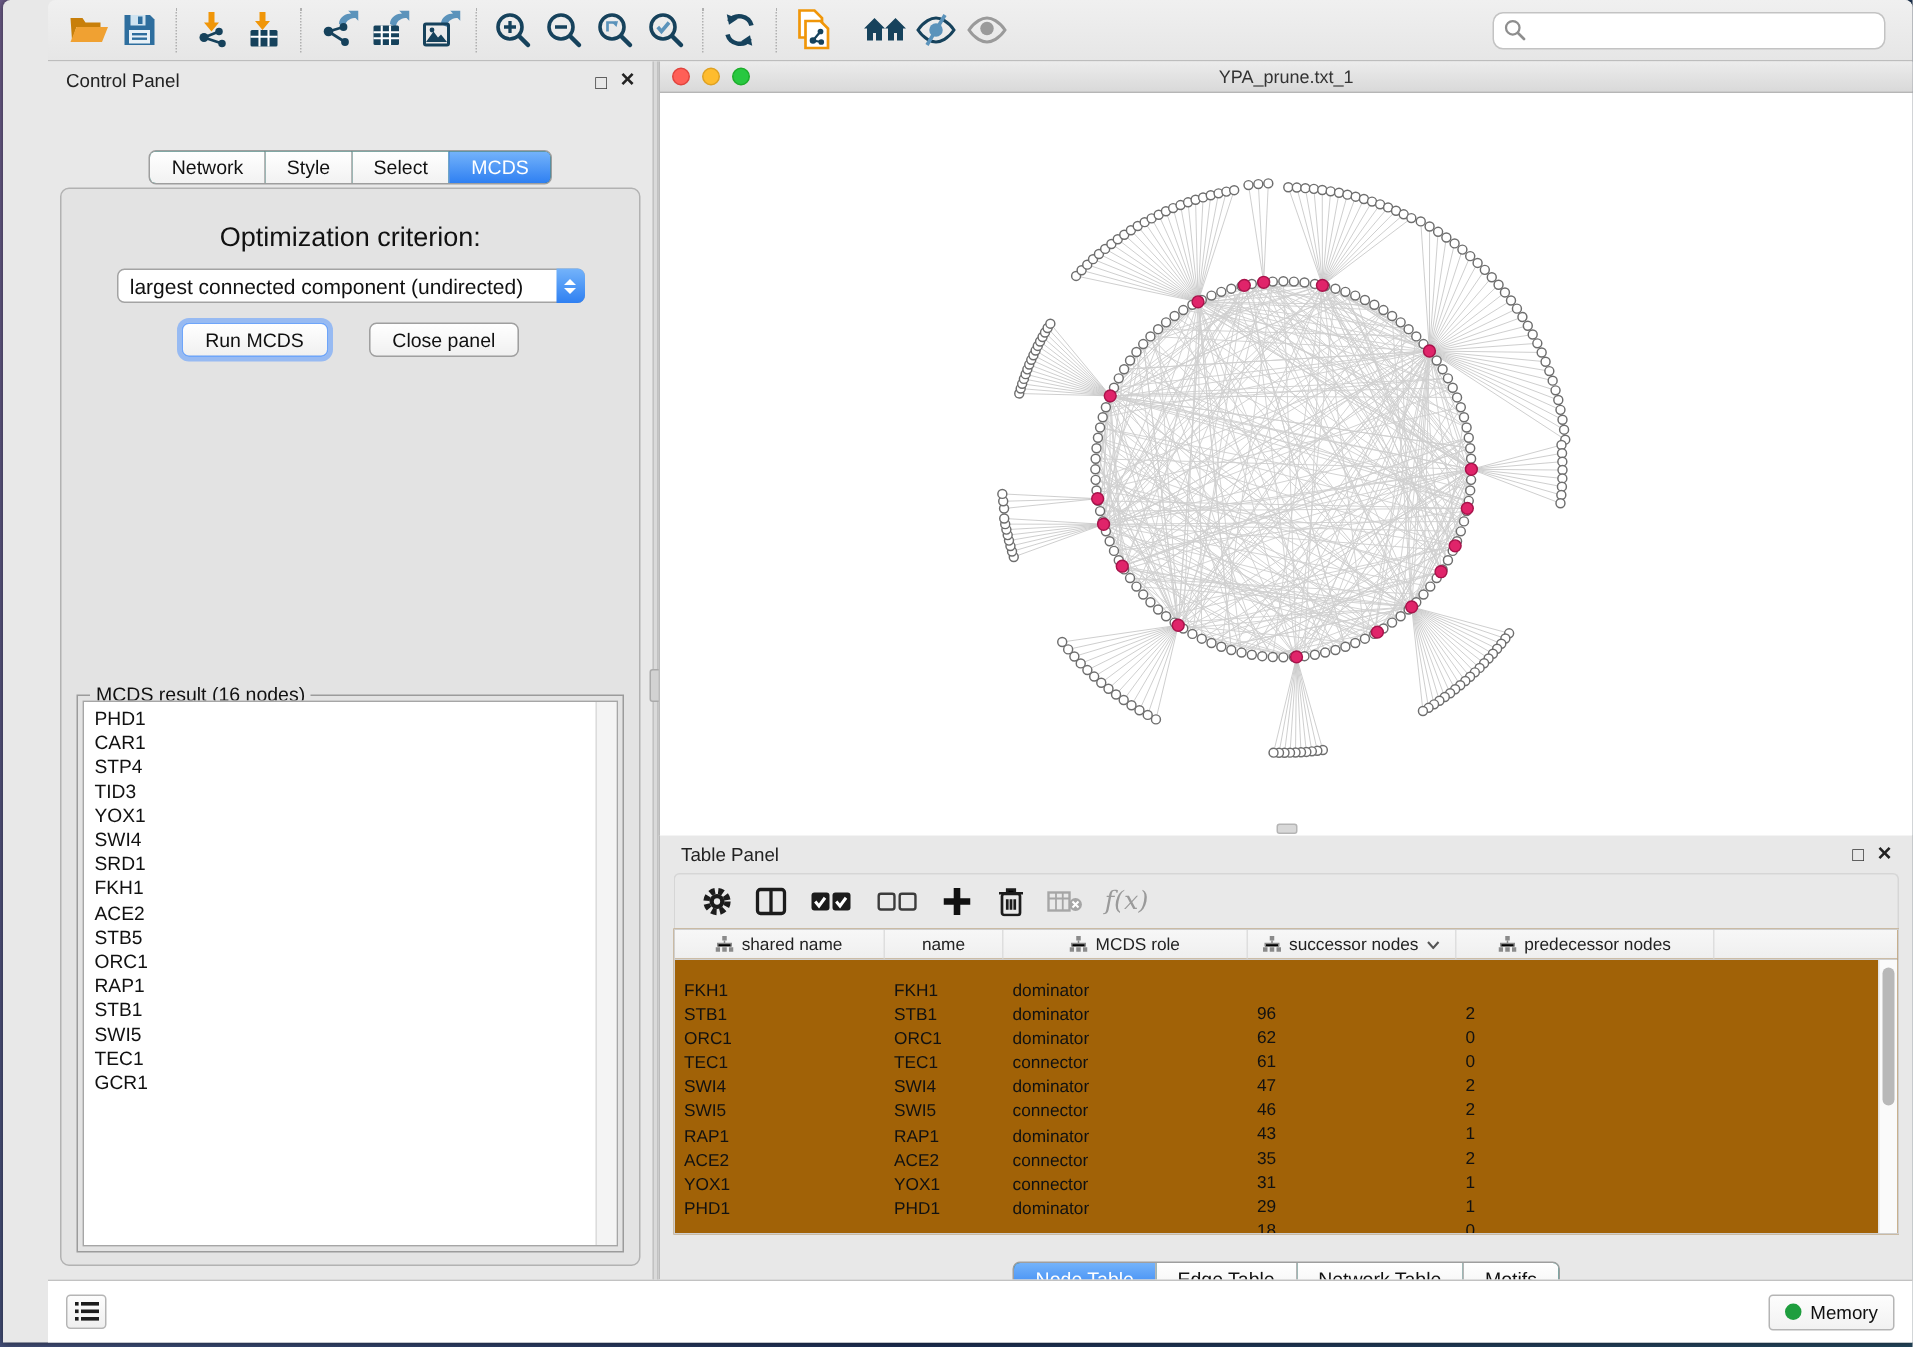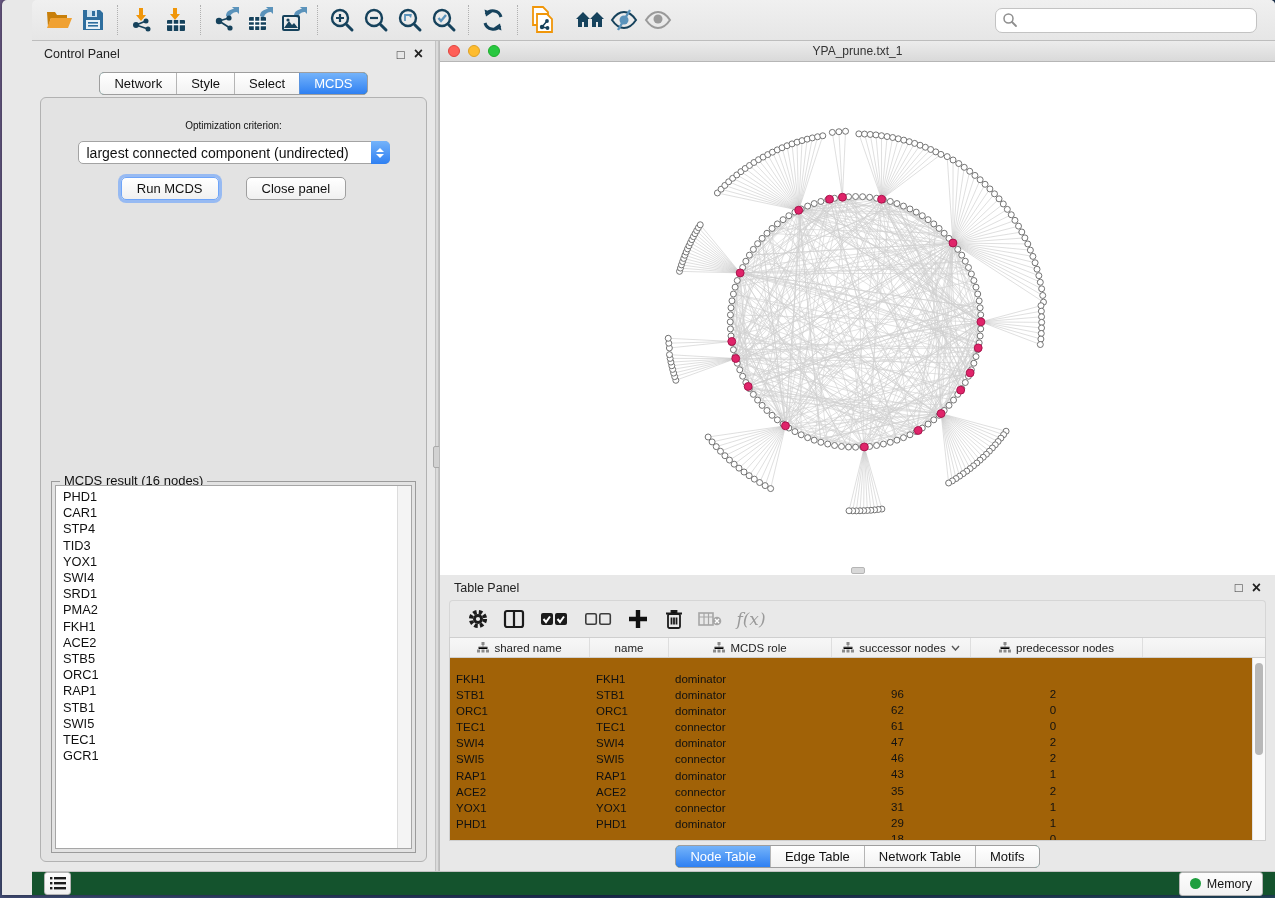--- a/index.html
+++ b/index.html
@@ -24,27 +24,27 @@
   .content { flex:1; display:flex; min-height:0; }
 
   
   .cpanel { width:403px; flex:0 0 auto; display:flex; flex-direction:column; background:#e8e8e8; }
   .cp-header { height:26px; display:flex; align-items:center; padding:0 12px; }
   .cp-title { font-size:12.5px; color:#222; }
   .win-btns { margin-left:auto; display:flex; gap:9px; align-items:center; }
   .float-btn { font-size:13px; color:#333; line-height:1; }
   .close-btn { font-size:16px; font-weight:bold; color:#222; line-height:1; }
   .cp-tabs { display:flex; justify-content:center; margin:5px 0 0; }
-  .seg { display:flex; border:1px solid #9e9e9e; border-radius:5px; overflow:hidden; background:#0f766e; }
+  .seg { display:flex; border:1px solid #9e9e9e; border-radius:5px; overflow:hidden; background:#0f766e;margin-top:28px; }
   .seg-item { padding:3px 14px; font-size:13px; border-left:1px solid #b5b5b5; background:linear-gradient(#ffffff,#f2f2f2); color:#111; }
   .seg-item:first-child { border-left:none; }
   .seg-item.active { background:linear-gradient(#74b3fa,#2f80f2); color:#fff; border-left-color:#5a94e0; }
   .cp-box { flex:1; margin:2px 8px 9px; border:1px solid #b2b2b2; border-radius:6px; background:#e3e3e3;
             display:flex; flex-direction:column; padding:22px 0 8px; min-height:0; }
-  .opt-label { text-align:center; font-size:10px; margin-bottom:10px; }
+  .opt-label { text-align:center; font-size:18px; margin-bottom:10px; }
   .combo { width:312px; margin:0 auto; height:23px; background:#fff; border:1px solid #a3a3a3; border-radius:5px;
            display:flex; align-items:center; position:relative; }
   .combo-text { flex:1; padding:0 8px; font-size:14px; white-space:nowrap; }
   .combo-step { width:19px; height:23px; margin:-1px -1px -1px 0; border-radius:0 5px 5px 0;
                 background:linear-gradient(#74b3fa,#2f80f2); display:flex; flex-direction:column;
                 align-items:center; justify-content:center; gap:2px; }
   .combo-step .up { width:0; height:0; border-left:4px solid transparent; border-right:4px solid transparent; border-bottom:4px solid #fff; }
   .combo-step .dn { width:0; height:0; border-left:4px solid transparent; border-right:4px solid transparent; border-top:4px solid #fff; }
   .cp-buttons { display:flex; justify-content:center; gap:27px; margin-top:13px; }
   .mac-btn { padding:3px 15px; font-size:13px; background:linear-gradient(#ffffff,#f0f0f0);
@@ -86,27 +86,27 @@
   .fx { font-family:"DejaVu Serif","Liberation Serif",serif; font-style:italic; font-size:17px; color:#9a9a9a; }
   .tablewrap { margin:0 9px; flex:1; background:#a16207; border:1px solid #cfcfcf; position:relative; overflow:hidden; }
   .thead { display:grid; grid-template-columns:140px 79px 163px 139px 172px 1fr; height:20px;
            background:linear-gradient(#f7f7f7,#efefef); border-bottom:1px solid #d0d0d0; }
   .th { display:flex; align-items:center; justify-content:center; gap:5px; font-size:11.5px; color:#222;
         border-right:1px solid #dedede; position:relative; }
   .th:last-child { border-right:none; }
   .tbody { position:absolute; top:20px; left:0; right:13px; bottom:0; }
   .trow { display:grid; grid-template-columns:140px 79px 163px 139px 172px 1fr; height:16.1px; align-items:center; }
   .td { font-size:11.5px; padding:0 6px; white-space:nowrap; }
-  .td.num { text-align:center; padding-right:14px;margin-top:30px; }
+  .td.num { text-align:left; padding-right:14px;margin-top:30px; }
   .vscroll { position:absolute; top:20px; right:0; bottom:0; width:13px; background:#fafafa; border-left:1px solid #e3e3e3; }
   .vscroll .thumb { position:absolute; top:5px; left:2px; width:8px; height:92px; background:#b8b8b8; border-radius:4px; }
   .tp-tabs { height:30px; display:flex; justify-content:center; align-items:center; }
 
   
-  .statusbar { height:24px; flex:0 0 auto; background:#14532d; border-top:1px solid #c2c2c2;
+  .statusbar { height:42px; flex:0 0 auto; background:#ffffff; border-top:1px solid #c2c2c2;
                display:flex; align-items:center; padding:0 12px; }
   .st-btn { width:27px; height:23px; border:1px solid #b5b5b5; border-radius:3px; background:linear-gradient(#fdfdfd,#efefef);
             display:flex; align-items:center; justify-content:center; }
   .memory-btn { margin-left:auto; height:24px; padding:0 10px; border:1px solid #b5b5b5; border-radius:3px;
                 background:linear-gradient(#fdfdfd,#f2f2f2); display:flex; align-items:center; gap:6px; font-size:12.5px; }
   .memory-dot { width:11px; height:11px; border-radius:50%; background:#1e9e3e; }
 
   .icon { display:block; }
 </style>
 </head>
@@ -292,21 +292,20 @@
         <div class="groupbox">
           <span class="groupbox-legend">MCDS result (16 nodes)</span>
           <div class="mcds-list">
               <div>PHD1</div>
               <div>CAR1</div>
               <div>STP4</div>
               <div>TID3</div>
               <div>YOX1</div>
               <div>SWI4</div>
               <div>SRD1</div>
-              <div>PMA2</div>
               <div>FKH1</div>
               <div>ACE2</div>
               <div>STB5</div>
               <div>ORC1</div>
               <div>RAP1</div>
               <div>STB1</div>
               <div>SWI5</div>
               <div>TEC1</div>
               <div>GCR1</div>
             </div>

